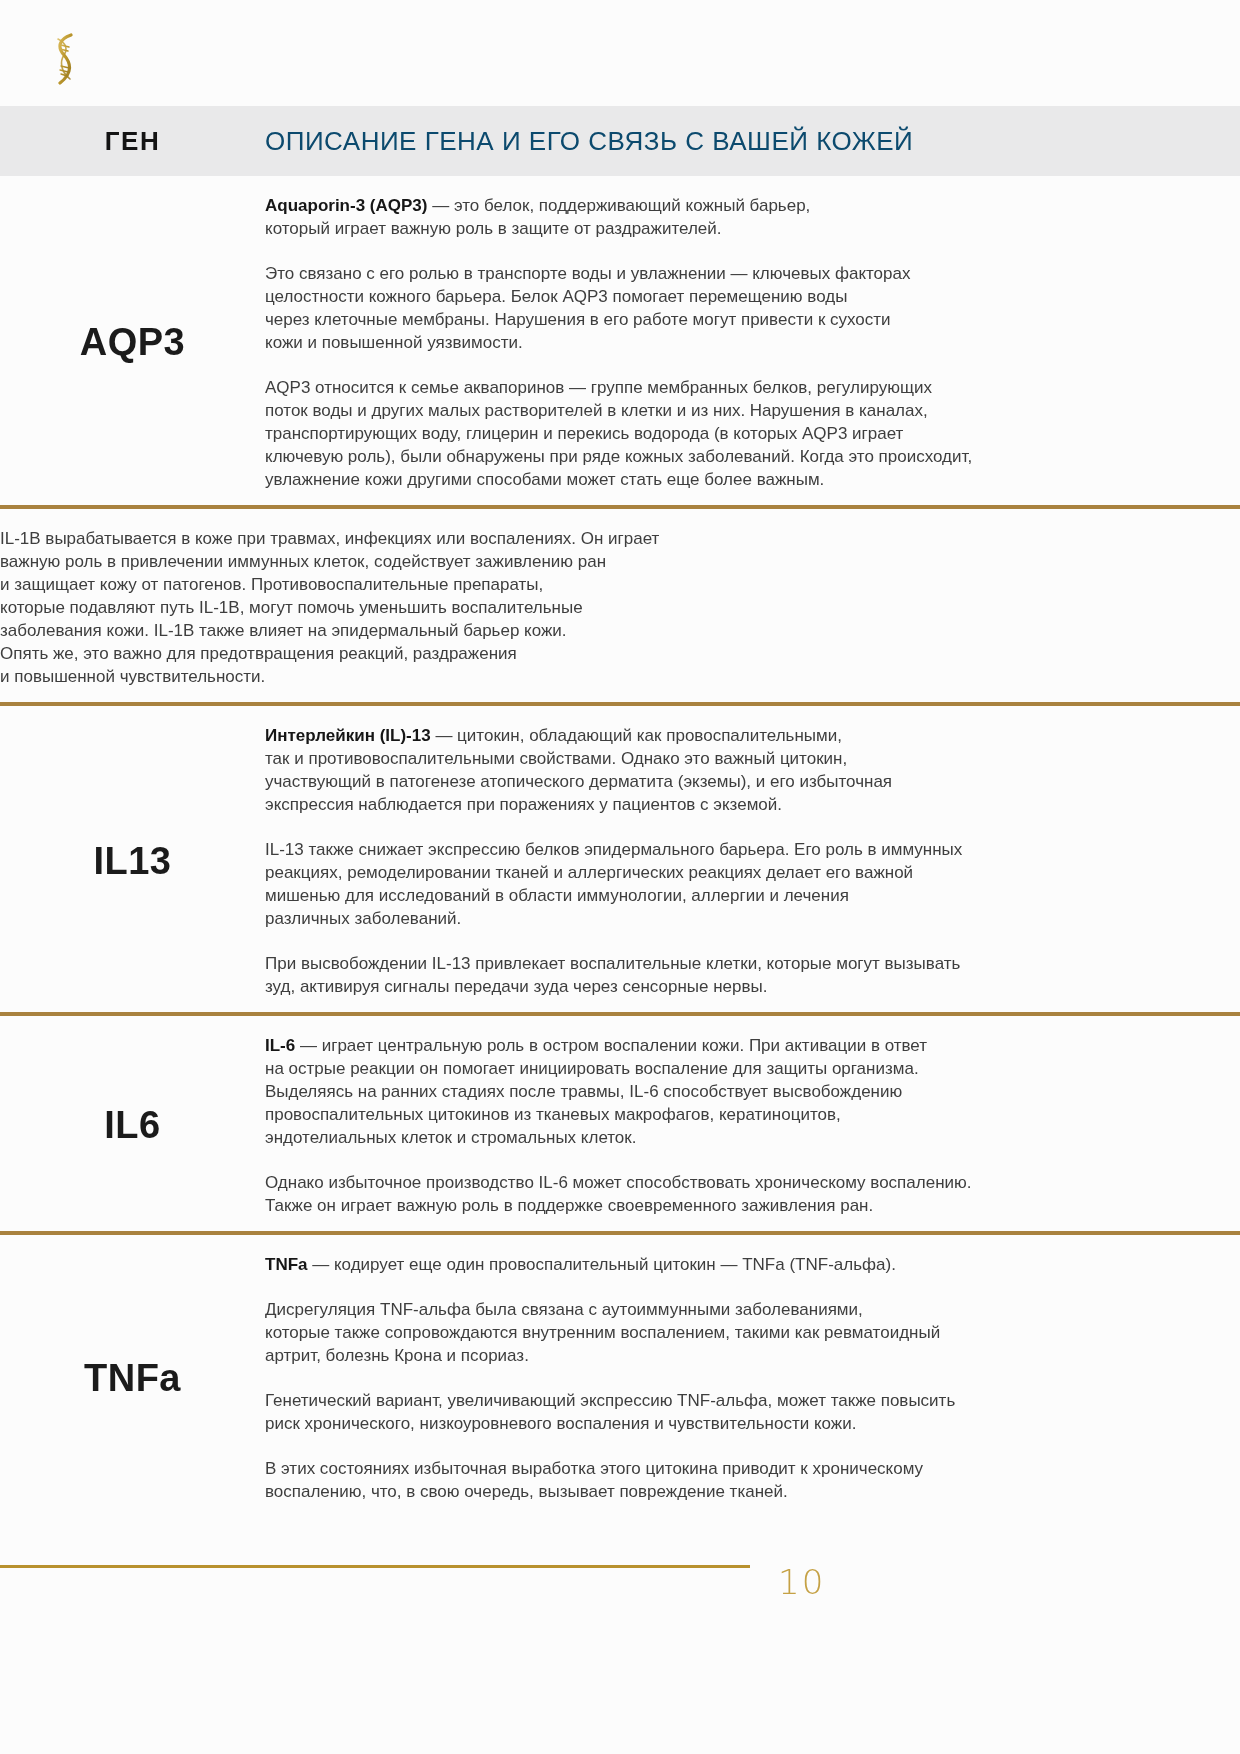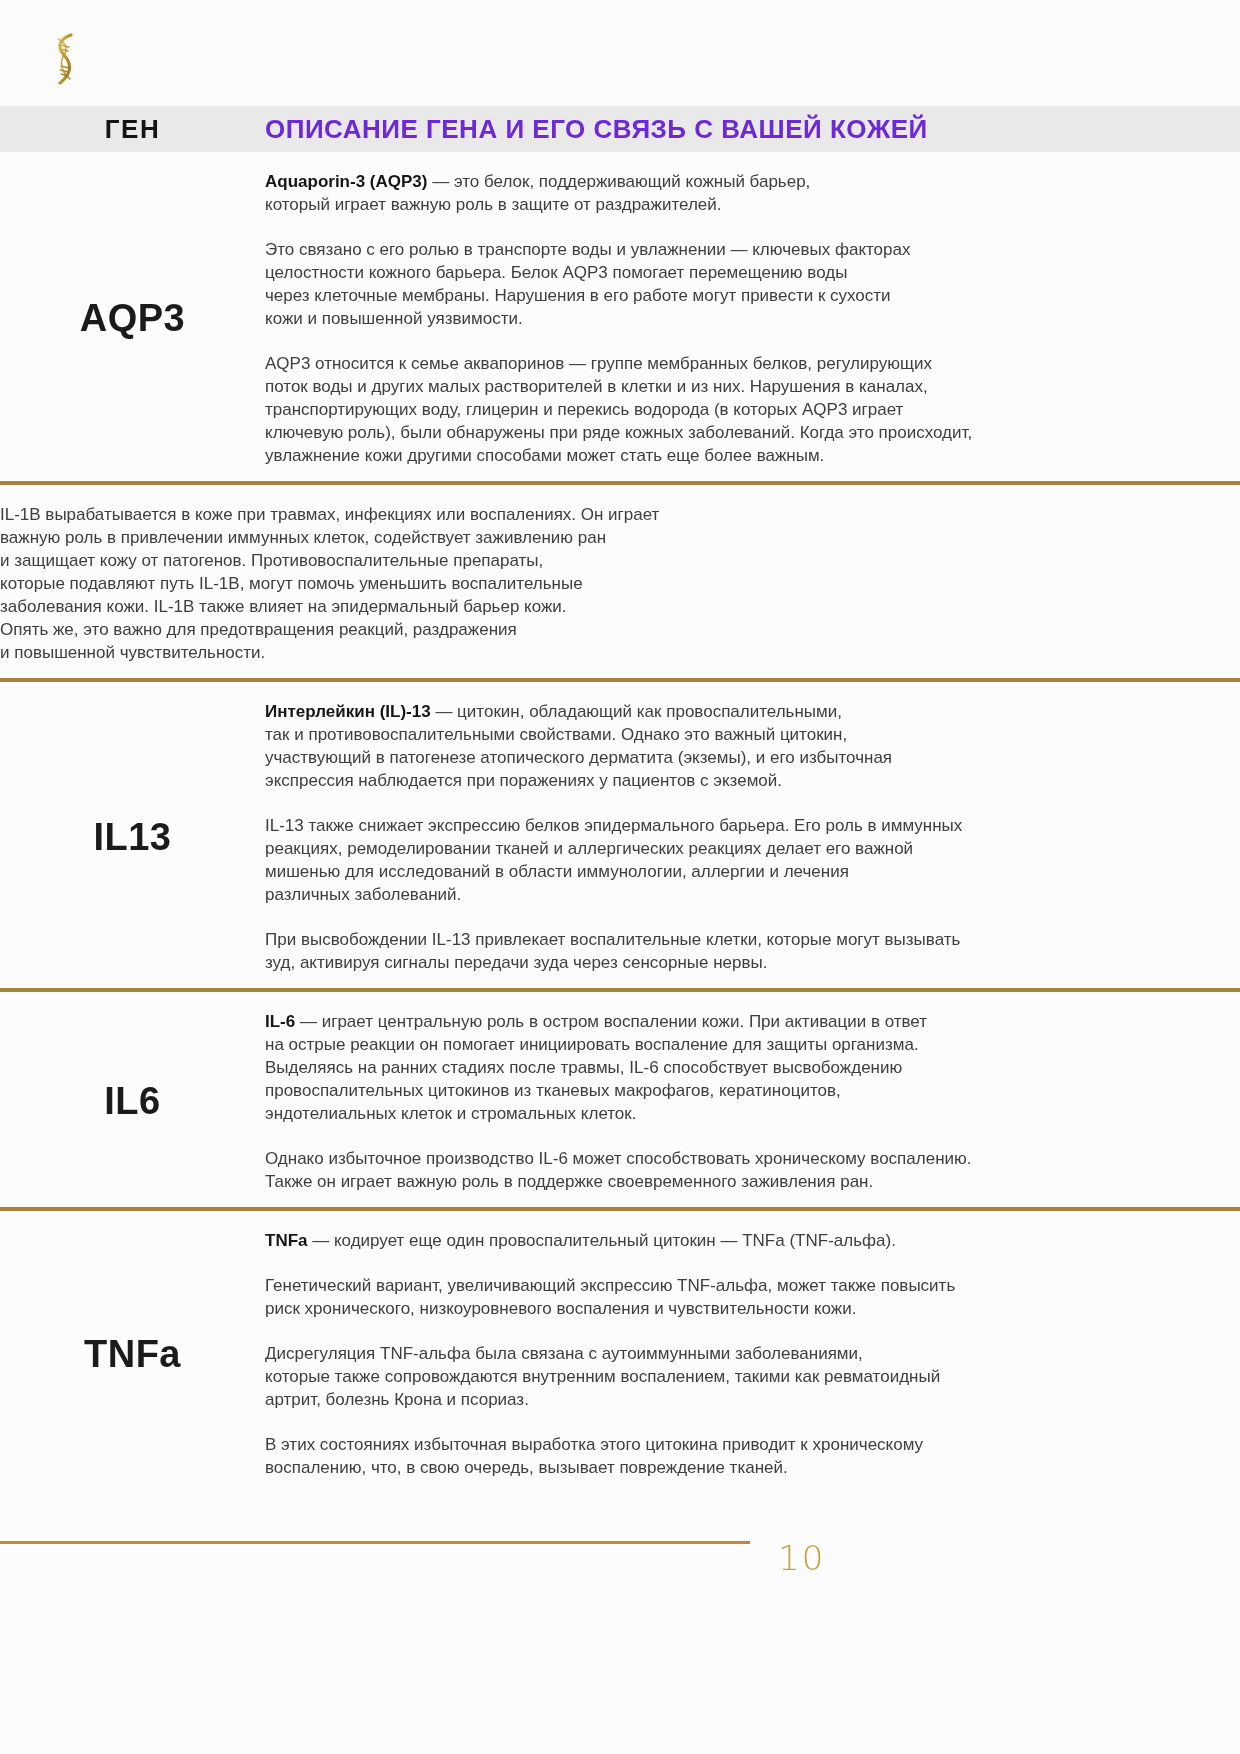--- a/index.html
+++ b/index.html
@@ -4,29 +4,29 @@
 <style>
   html,body{margin:0;padding:0;}
   body{
     width:1240px;height:1754px;
     background:#fcfcfc;
     font-family:"Liberation Sans", sans-serif;
     position:relative;overflow:hidden;
   }
   .logo{position:absolute;top:33px;left:52px;width:26px;height:54px;}
   .header-band{
-    margin-top:106px;height:46px;background:#e9e9ea;
+    margin-top:106px;height:70px;background:#e9e9ea;
     display:flex;align-items:center;
   }
   .header-gene{
     width:265px;text-align:center;
     font-size:26px;font-weight:bold;letter-spacing:1.5px;color:#141414;
   }
   .header-desc{
-    font-size:26px;font-weight:bold;letter-spacing:0.5px;color:#6d28d9;
+    font-size:26px;font-weight:normal;letter-spacing:0.5px;color:#0c4a6e;
   }
   .gene-row{display:flex;align-items:center;padding:18px 0 14px;}
   .gene-cell{
     width:265px;flex:0 0 265px;text-align:center;
     font-size:38px;font-weight:bold;color:#1b1b1b;letter-spacing:0.5px;
   }
   .text-cell{width:740px;}
   .para{
     margin:0 0 22px;font-size:17px;line-height:23px;color:#3e3e3e;
     white-space:pre-line;
@@ -123,25 +123,25 @@
     <p class="para">Однако избыточное производство IL-6 может способствовать хроническому воспалению.
 Также он играет важную роль в поддержке своевременного заживления ран.</p>
   </div>
 </div>
 <div class="divider"></div>
 
 <div class="gene-row">
   <div class="gene-cell">TNFa</div>
   <div class="text-cell">
     <p class="para"><span class="lead">TNFa</span><span> — кодирует еще один провоспалительный цитокин — TNFa (TNF-альфа).</span></p>
-    <p class="para">Генетический вариант, увеличивающий экспрессию TNF-альфа, может также повысить
-риск хронического, низкоуровневого воспаления и чувствительности кожи.</p>
     <p class="para">Дисрегуляция TNF-альфа была связана с аутоиммунными заболеваниями,
 которые также сопровождаются внутренним воспалением, такими как ревматоидный
 артрит, болезнь Крона и псориаз.</p>
+    <p class="para">Генетический вариант, увеличивающий экспрессию TNF-альфа, может также повысить
+риск хронического, низкоуровневого воспаления и чувствительности кожи.</p>
     <p class="para">В этих состояниях избыточная выработка этого цитокина приводит к хроническому
 воспалению, что, в свою очередь, вызывает повреждение тканей.</p>
   </div>
 </div>
 
 <div class="footer">
   <div class="footer-line"></div>
   <div class="page-number">10</div>
 </div>
 

